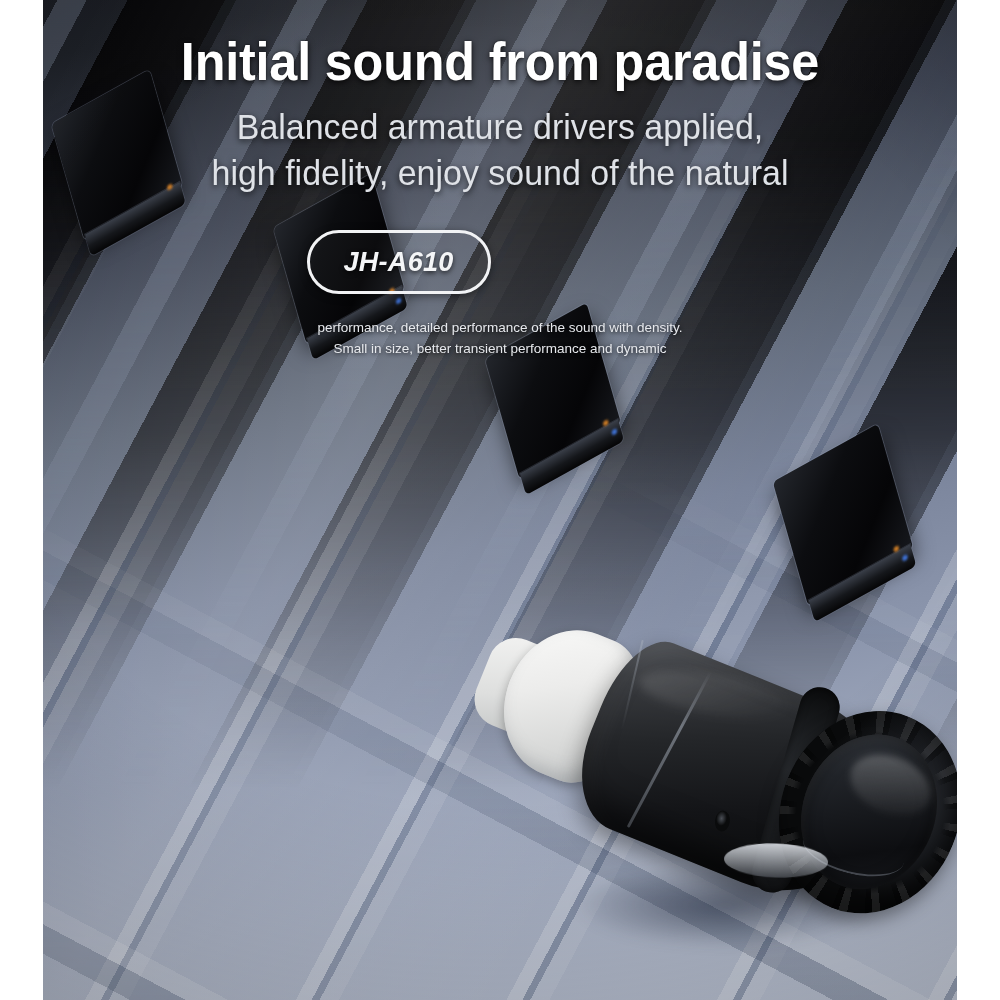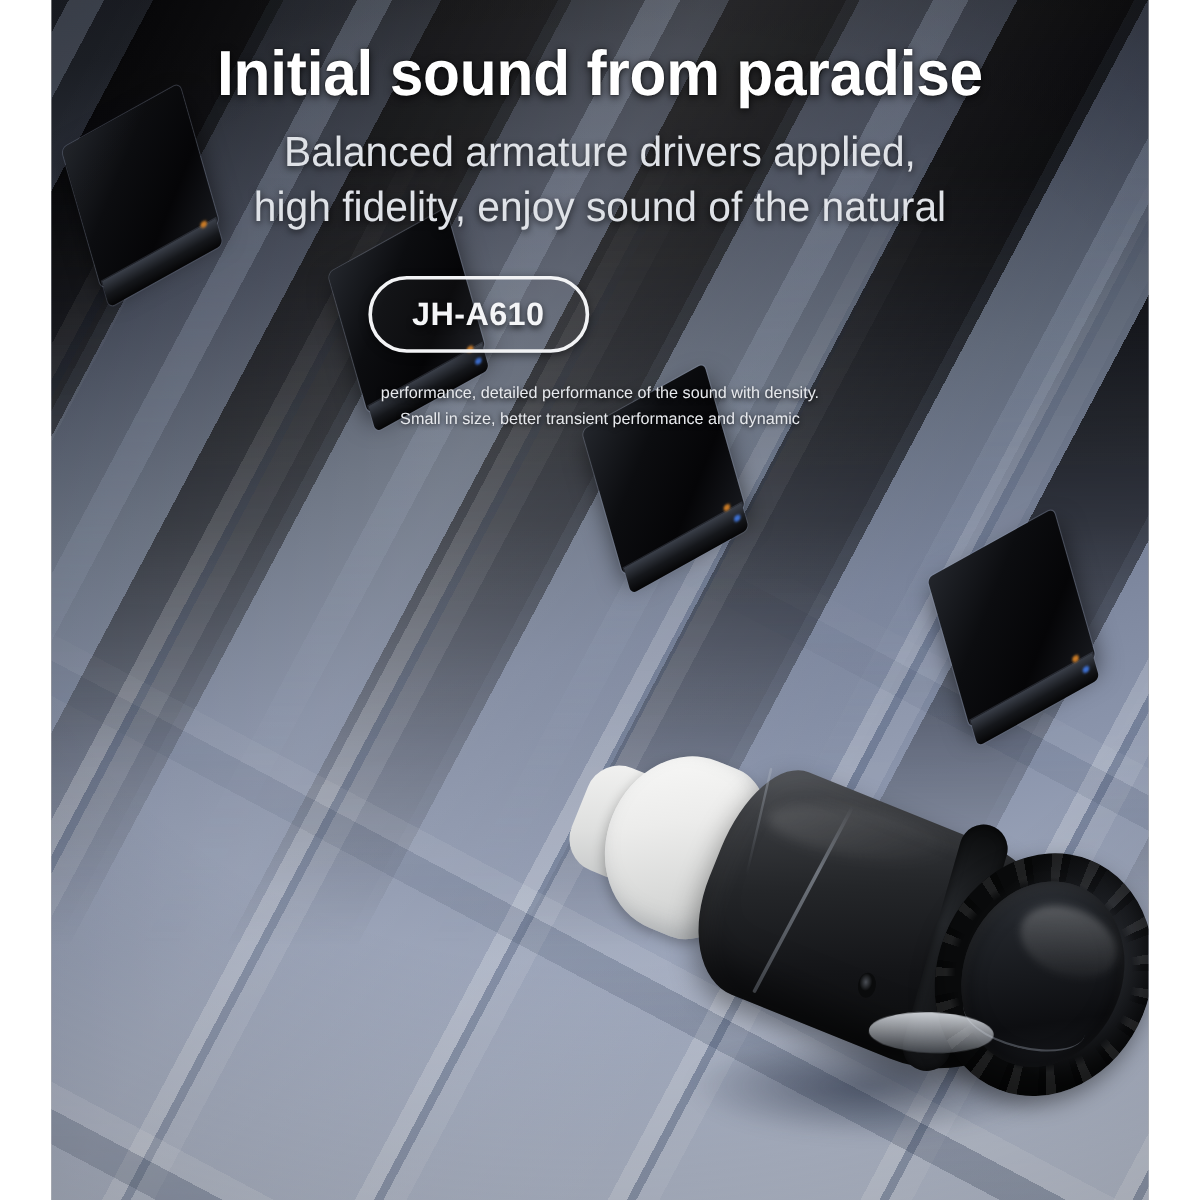--- a/index.html
+++ b/index.html
@@ -181,21 +181,21 @@
     line-height:1.06;
     text-shadow:0 2px 7px rgba(0,0,0,.75),0 0 2px rgba(0,0,0,.6);
     transform:scaleX(.95);transform-origin:50% 50%;
   }
   .subtitle{
     position:absolute;top:104px;left:0;width:1000px;text-align:center;
     font-size:35px;font-weight:normal;color:#dfe2e7;line-height:1.32;
     text-shadow:0 2px 6px rgba(0,0,0,.75);
     transform:scaleX(.97);transform-origin:50% 50%;
   }
-  .badge-wrap{position:absolute;top:230px;left:0;width:797px;display:flex;justify-content:center;}
+  .badge-wrap{position:absolute;top:230px;left:0;width:797px;display:flex;justify-content:center;font-style:italic;}
   .badge{
     display:flex;align-items:center;justify-content:center;
     width:178px;height:58px;border:3px solid #f2f3f5;border-radius:32px;
     background:rgba(255,255,255,0.03);
     font-size:27px;font-weight:bold;color:#f4f5f7;letter-spacing:.3px;
     text-shadow:0 2px 5px rgba(0,0,0,.7);
     box-shadow:0 2px 8px rgba(0,0,0,.45);
   }
   .desc{
     position:absolute;top:318px;left:0;width:1000px;text-align:center;

